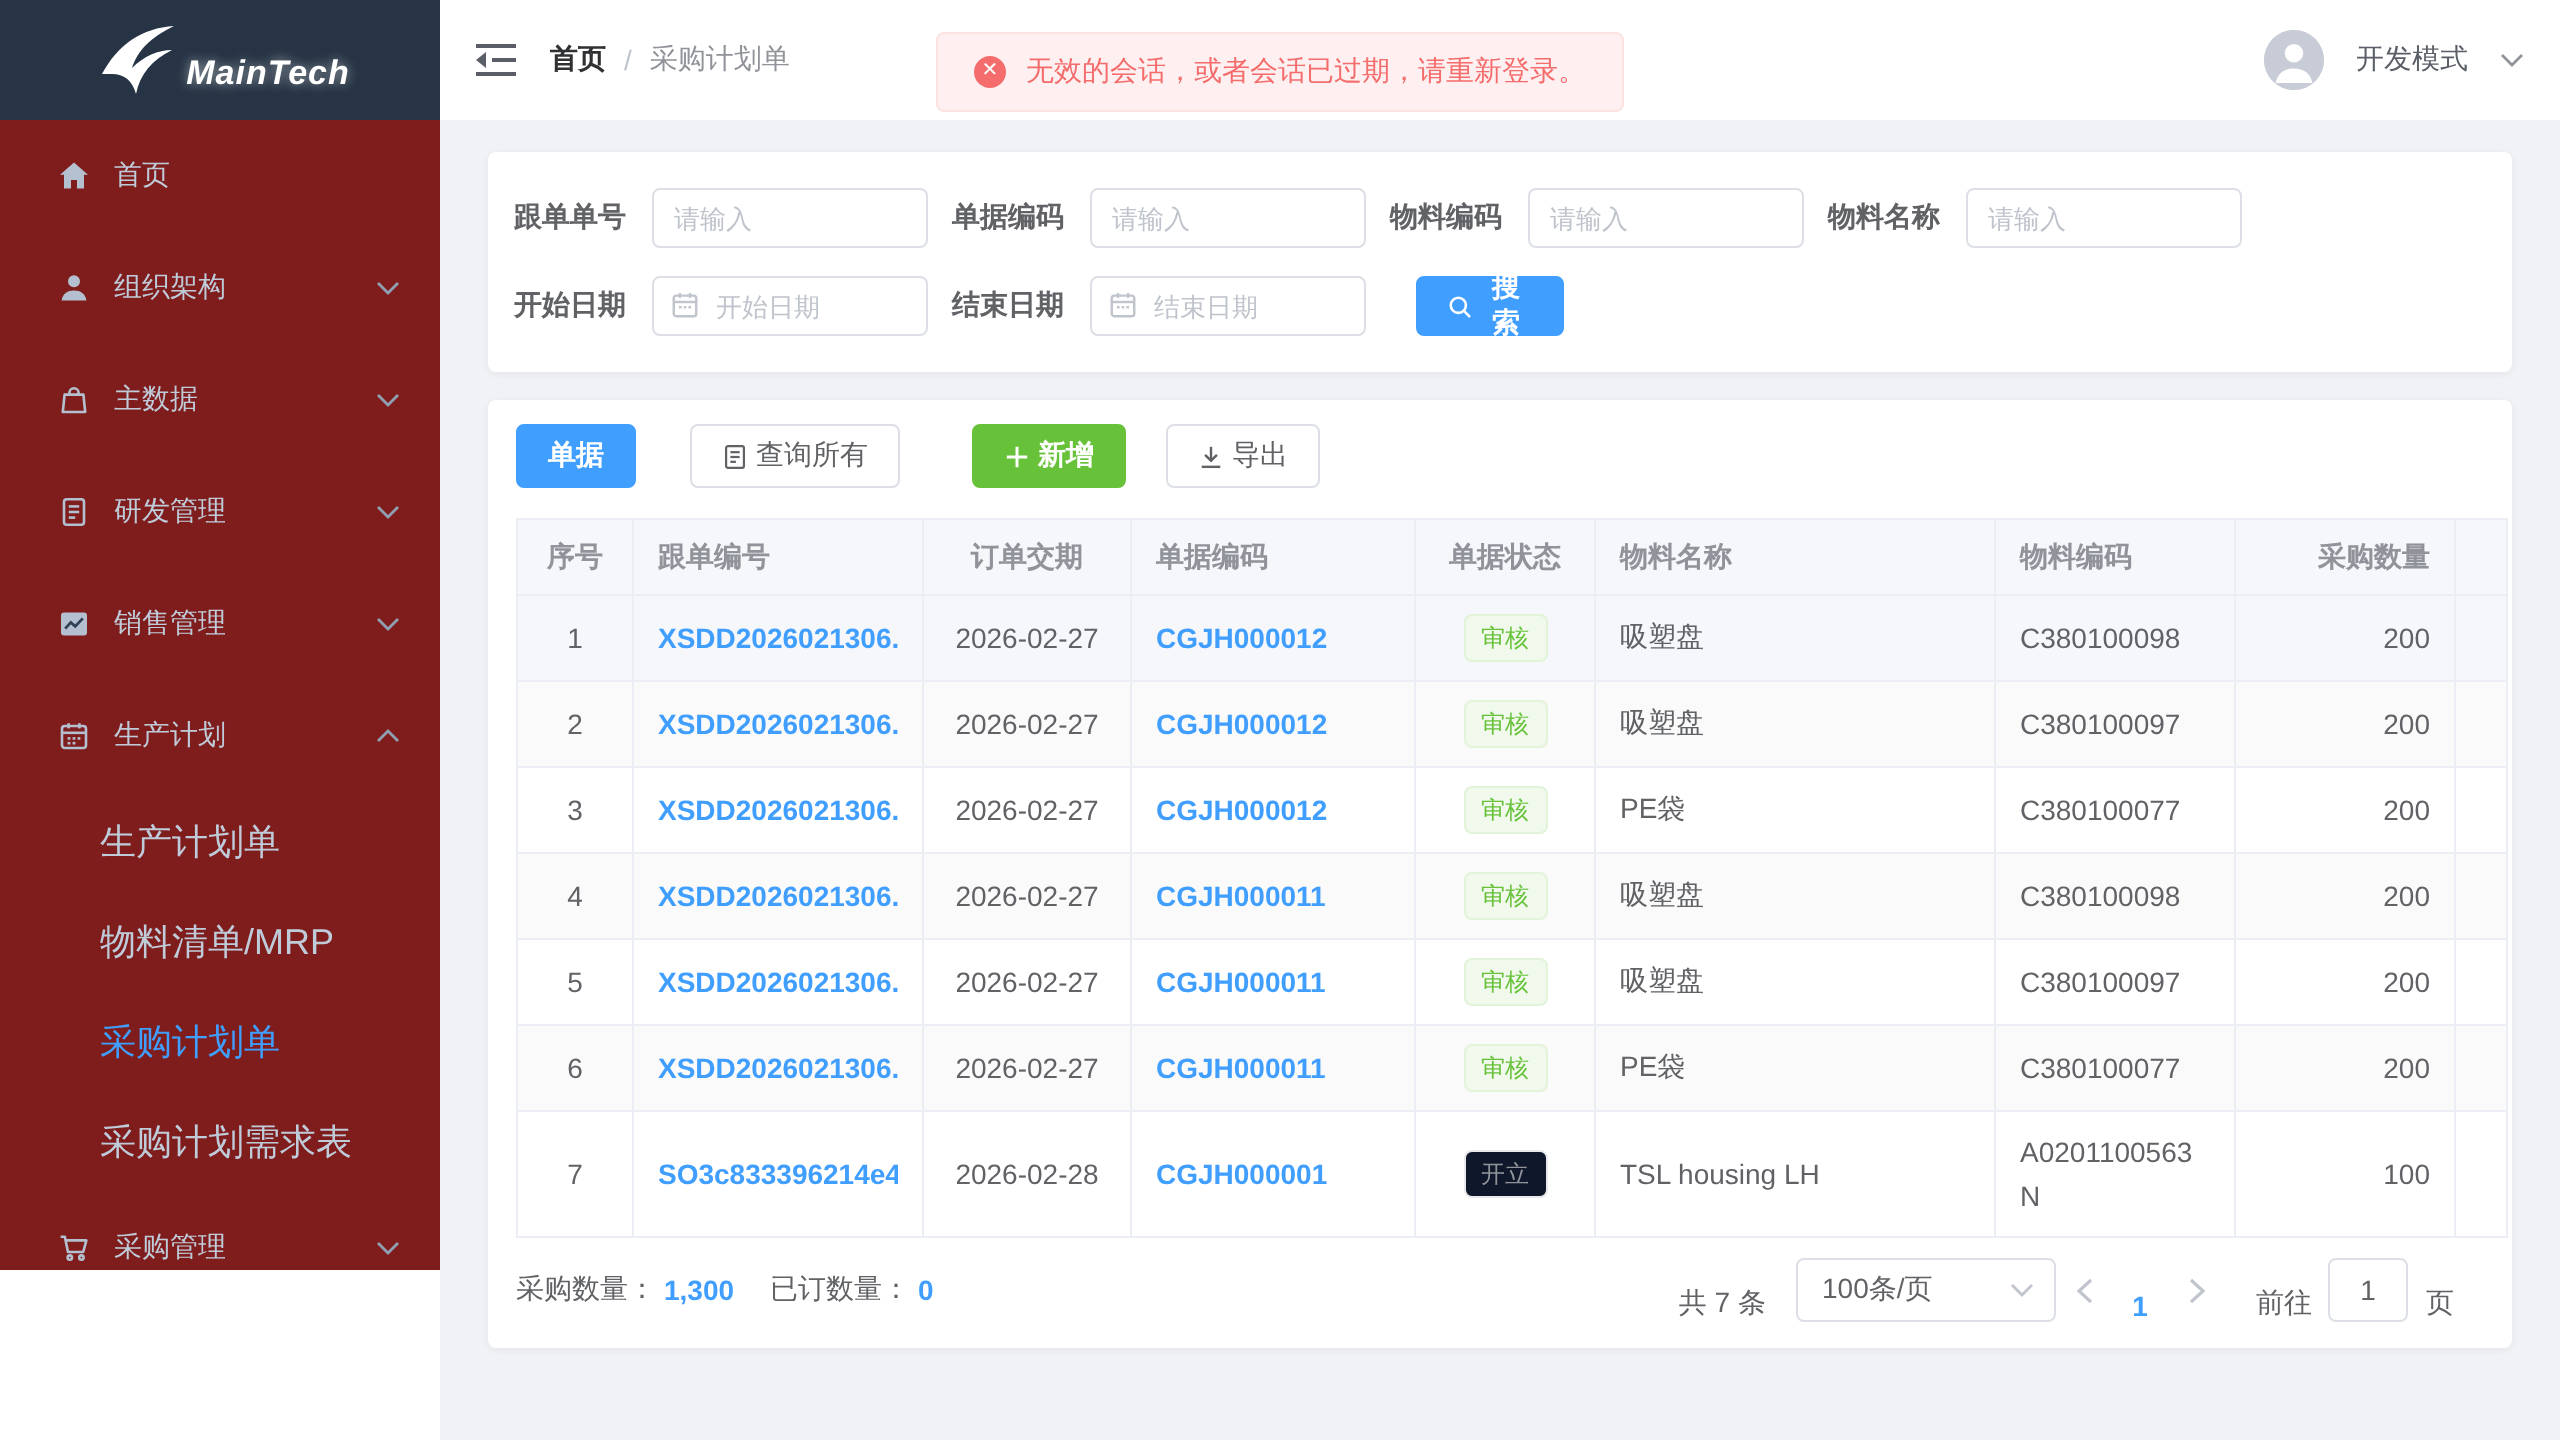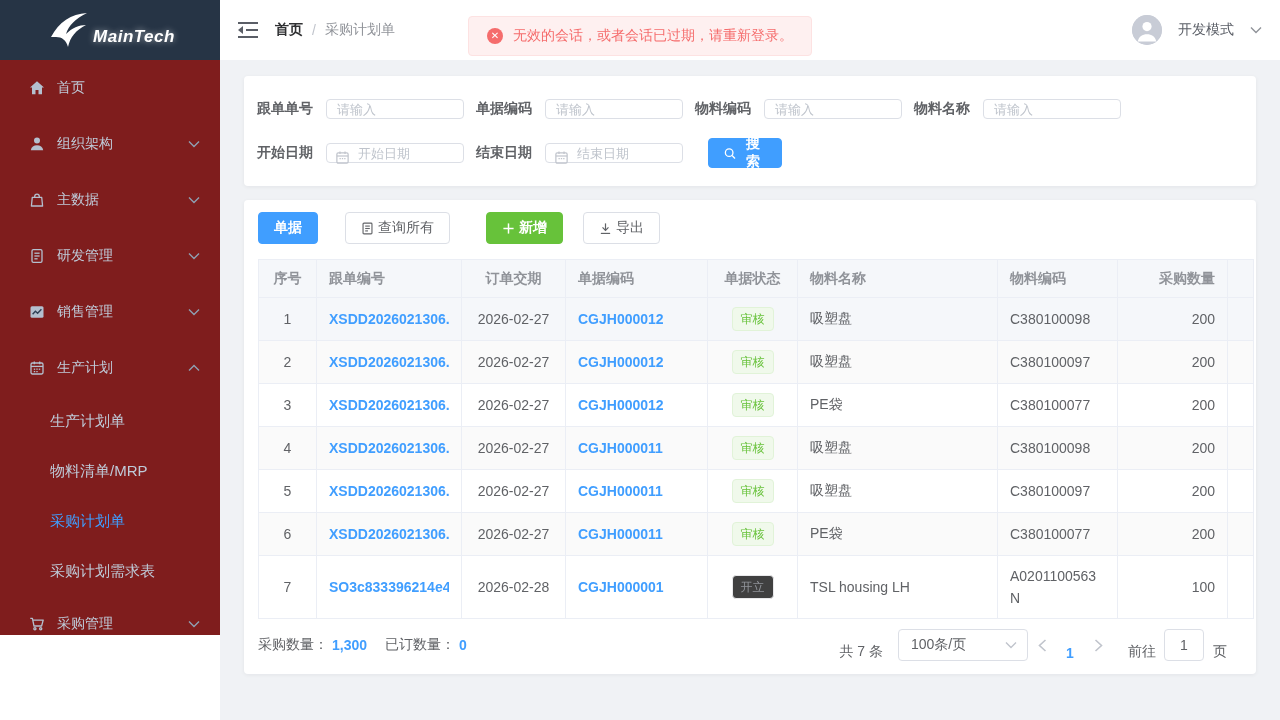--- a/index.html
+++ b/index.html
@@ -13,21 +13,21 @@
   .logo-swoosh { width:46px; height:40px; }
   .logo-text { color:#fff; font-style:italic; font-weight:bold; font-size:17px; letter-spacing:.5px;
     text-shadow:0 0 6px rgba(255,255,255,.55); margin-top:14px; }
   .menu-item { height:56px; display:flex; align-items:center; padding:0 20px 0 28px;
     color:#bfcbd9; cursor:pointer; }
   .mi-icon { width:18px; height:18px; display:flex; align-items:center; justify-content:center; color:#b4c0cf; }
   .mi-icon svg { width:16px; height:16px; }
   .mi-label { margin-left:11px; flex:1; font-size:14px; }
   .chev { width:12px; height:8px; color:#8fa0b3; }
   .submenu-item { height:50px; display:flex; align-items:center; padding-left:50px;
-    color:#bfcbd9; font-size:15px; cursor:pointer; }
+    color:#bfcbd9; font-size:18px; cursor:pointer; }
   .submenu-item.active { color:#409eff; }
 
   
   .right-pane { flex:1; display:flex; flex-direction:column; background:#f0f2f5; position:relative; }
   .header { height:60px; background:#fff; display:flex; align-items:center; padding:0 18px; position:relative; }
   .fold-btn { width:20px; height:18px; display:flex; align-items:center; cursor:pointer; color:#5a5e66; }
   .breadcrumb { display:flex; align-items:center; margin-left:17px; font-size:14px; }
   .bc-root { font-weight:bold; color:#303133; cursor:pointer; }
   .bc-sep { margin:0 9px; color:#c0c4cc; }
   .bc-current { color:#909399; }
@@ -44,21 +44,21 @@
 
   
   .main { flex:1; padding:16px 24px 0 24px; overflow:hidden; }
   .card { background:#fff; border-radius:4px; box-shadow:0 1px 4px rgba(0,21,41,.06); }
   .filter-card { padding:18px 0 18px 13px; }
   .filter-row { display:flex; align-items:center; height:30px; }
   .filter-row + .filter-row { margin-top:14px; }
   .f-group { display:flex; align-items:center; margin-right:12px; }
   .f-label { width:56px; font-size:14px; color:#606266; font-weight:bold; }
   .f-label { margin-right:13px; }
-  .txt-input, .date-input { width:138px; height:20px; border:1px solid #dcdfe6; border-radius:4px;
+  .txt-input, .date-input { width:138px; height:30px; border:1px solid #dcdfe6; border-radius:4px;
     padding:0 10px; font-size:13px; color:#606266; outline:none; background:#fff;
     font-family:"Liberation Sans","DejaVu Sans",sans-serif; }
   .txt-input::placeholder, .date-input::placeholder { color:#bfc4cc; }
   .date-wrap { position:relative; }
   .date-wrap .cal-icon { position:absolute; left:9px; top:7px; width:15px; height:15px; color:#c0c4cc; }
   .date-input { padding-left:31px; }
   .btn { height:30px; border-radius:4px; border:1px solid #dcdfe6; background:#fff; color:#606266;
     font-size:14px; display:inline-flex; align-items:center; justify-content:center; gap:4px;
     padding:0 15px; cursor:pointer; font-family:inherit; }
   .btn svg { width:13px; height:13px; }
@@ -78,21 +78,21 @@
   td { color:#606266; background:#fff; }
   tr.striped td { background:#fafafa; }
   tr.hovered td { background:#f5f7fa; }
   .c-center { text-align:center; }
   .c-left { text-align:left; }
   .c-right { text-align:right; }
   .nowrap { white-space:nowrap; }
   .link { color:#409eff; font-weight:bold; cursor:pointer; white-space:nowrap; display:block; overflow:hidden; }
   .badge { display:inline-block; font-size:12px; line-height:18px; padding:2px 8px; border-radius:4px; }
   .badge-success { color:#67c23a; background:#f0f9eb; border:1px solid #e1f3d8; }
-  .badge-info { color:#909399; background:#404040; border:1px solid #e9e9eb; }
+  .badge-info { color:#909399; background:#0f172a; border:1px solid #e9e9eb; }
   .code-cell { word-break:break-all; line-height:22px; }
 
   
   .table-footer { display:flex; align-items:center; margin-top:10px; padding-right:29px; height:32px; }
   .sum-label { color:#606266; }
   .sum-value { color:#409eff; font-weight:bold; margin:0 18px 0 4px; }
   .pager { margin-left:auto; display:flex; align-items:flex-end; }
   .pg-total { color:#606266; margin-right:15px; }
   .pg-select { width:130px; height:32px; border:1px solid #dcdfe6; border-radius:4px; display:flex;
     align-items:center; padding:0 10px 0 12px; color:#606266; cursor:pointer; background:#fff; }

